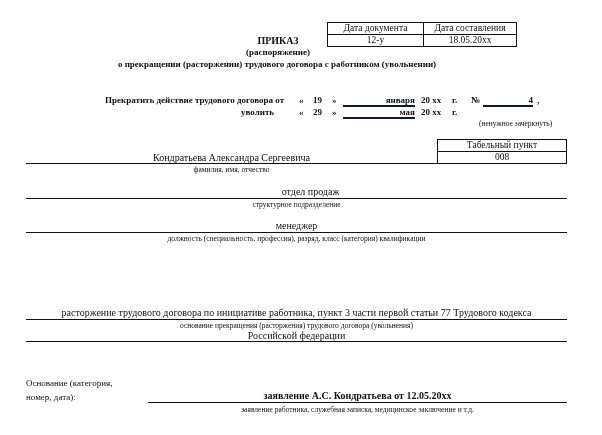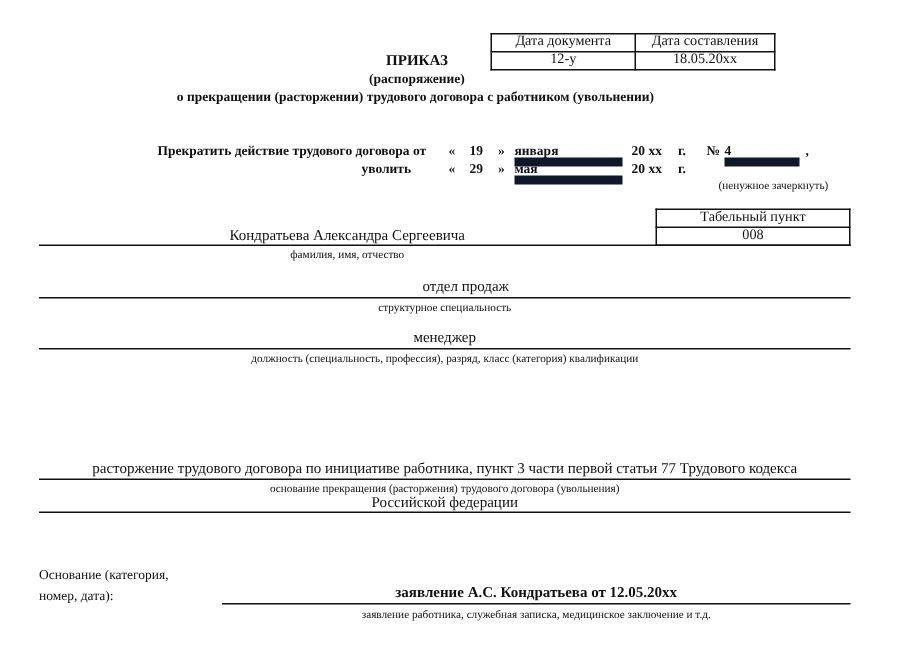--- a/index.html
+++ b/index.html
@@ -7,21 +7,21 @@
            font-family: "Liberation Serif", "DejaVu Serif", serif; color: #111; }
     .abs { position: absolute; white-space: nowrap; }
     .b { font-weight: bold; }
     .f10 { font-size: 10px; }
     .f9 { font-size: 9px; }
     .f8 { font-size: 7.5px; }
     .center { text-align: center; }
     .line { position: absolute; height: 0; border-top: 1.3px solid #111; }
     table.box { position: absolute; border-collapse: collapse; font-size: 9.5px; }
     table.box td { border: 1.2px solid #111; text-align: center; padding: 0; height: 11px; line-height: 11px; }
-    .uline { position: absolute; border-bottom: 6px solid #0f172a; text-align: left; }
+    .uline { position: absolute; border-bottom: 2px solid #0f172a; text-align: right; }
   </style>
 </head>
 <body>
 
 <table class="box" style="left:327px; top:22px; width:190px;">
   <tbody>
       <tr>
     <td style="width:95px;">Дата документа</td>
     <td>Дата составления</td>
   </tr>
@@ -67,21 +67,21 @@
       </tr>
 </tbody>
   </table>
 
 <div class="abs f10 center" style="left:26px; top:152px; width:411px;">Кондратьева Александра Сергеевича</div>
 <div class="line" style="left:26px; top:163px; width:541px;"></div>
 <div class="abs f8 center" style="left:26px; top:165px; width:411px;">фамилия, имя, отчество</div>
 
 <div class="abs f10 center" style="left:40px; top:186px; width:541px;">отдел продаж</div>
 <div class="line" style="left:26px; top:198px; width:541px;"></div>
-<div class="abs f8 center" style="left:26px; top:200px; width:541px;">структурное специальность</div>
+<div class="abs f8 center" style="left:26px; top:200px; width:541px;">структурное подразделение</div>
 
 <div class="abs f10 center" style="left:26px; top:220px; width:541px;">менеджер</div>
 <div class="line" style="left:26px; top:232px; width:541px;"></div>
 <div class="abs f8 center" style="left:26px; top:234px; width:541px;">должность (специальность, профессия), разряд, класс (категория) квалификации</div>
 
 <div class="abs f10 center" style="left:26px; top:307px; width:541px;">расторжение трудового договора по инициативе работника, пункт 3 части первой статьи 77 Трудового кодекса</div>
 <div class="line" style="left:26px; top:319px; width:541px;"></div>
 <div class="abs f8 center" style="left:26px; top:321px; width:541px;">основание прекращения (расторжения) трудового договора (увольнения)</div>
 <div class="abs f10 center" style="left:26px; top:330px; width:541px;">Российской федерации</div>
 <div class="line" style="left:26px; top:341px; width:541px;"></div>

